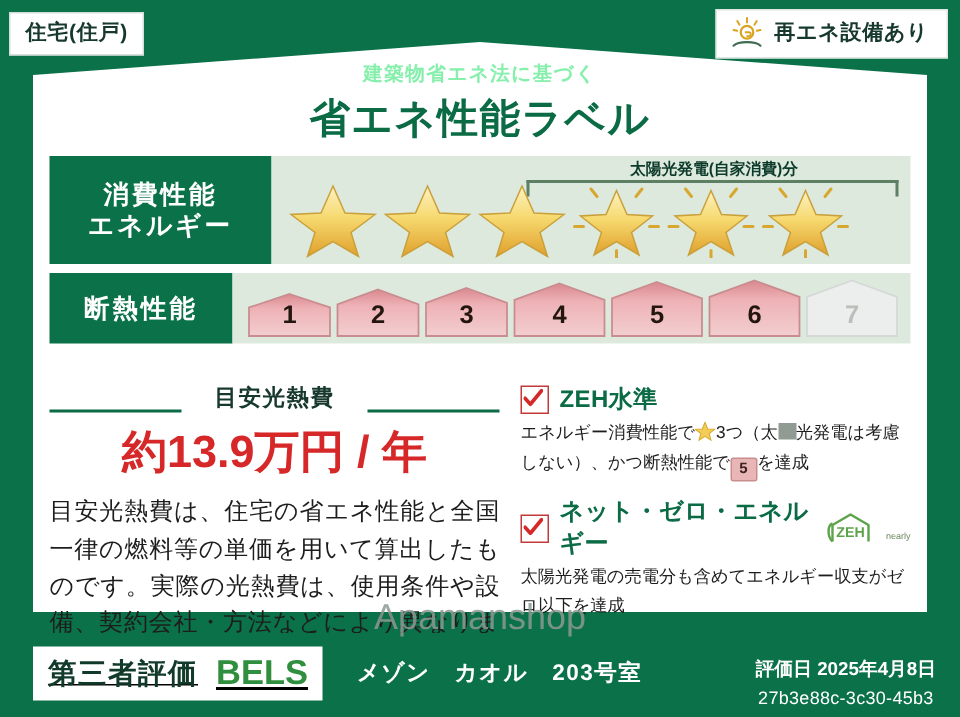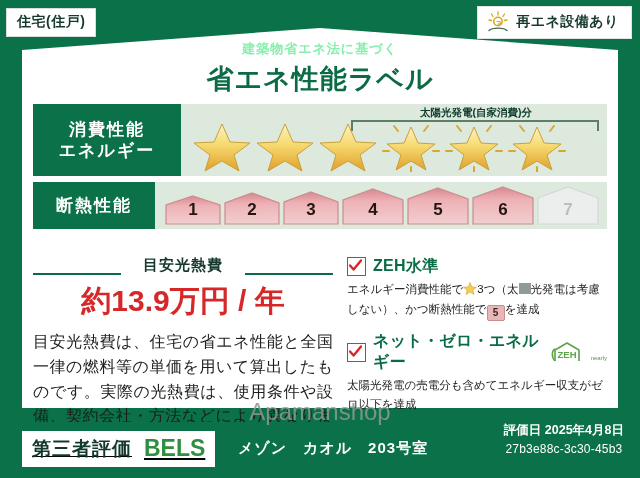--- a/index.html
+++ b/index.html
@@ -123,21 +123,21 @@
   .bels{
     position:absolute;left:22px;top:9px;background:#ffffff;
     padding:4px 10px 5px;display:flex;align-items:center;gap:12px;text-decoration:underline;
   }
   .bels .jp{font-size:19px;font-weight:bold;color:#123a2b;letter-spacing:1px;}
   .bels .en{font-size:23px;font-weight:bold;color:#2f8f3e;letter-spacing:0px;}
   .bldg{
     position:absolute;left:238px;top:17px;color:#ffffff;
     font-size:15px;font-weight:bold;letter-spacing:1px;
   }
-  .eval{position:absolute;right:16px;top:0;text-align:center;color:#ffffff;}
+  .eval{position:absolute;right:16px;top:16px;text-align:center;color:#ffffff;}
   .eval .d{font-size:12.5px;font-weight:bold;}
   .eval .id{font-size:12px;margin-top:3px;letter-spacing:.2px;text-align:center;}
 
   
   .watermark{
     position:absolute;left:0;top:398px;width:640px;text-align:center;
     font-size:24px;color:#8e9a94;opacity:.85;z-index:7;pointer-events:none;
     font-family:"Liberation Sans","DejaVu Sans",sans-serif;
   }
 </style>

